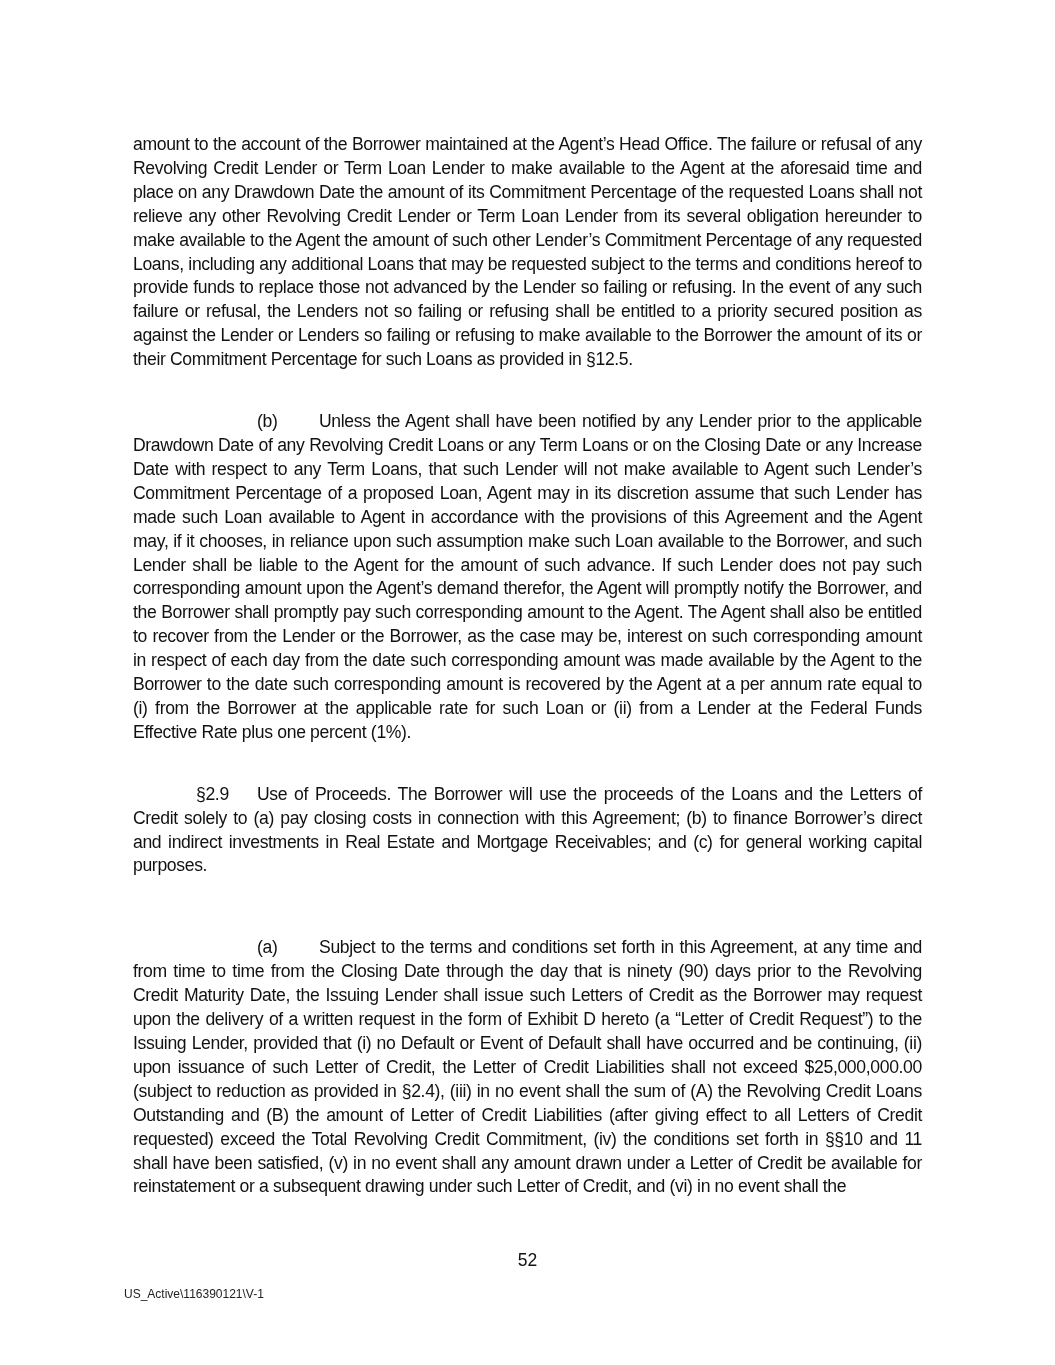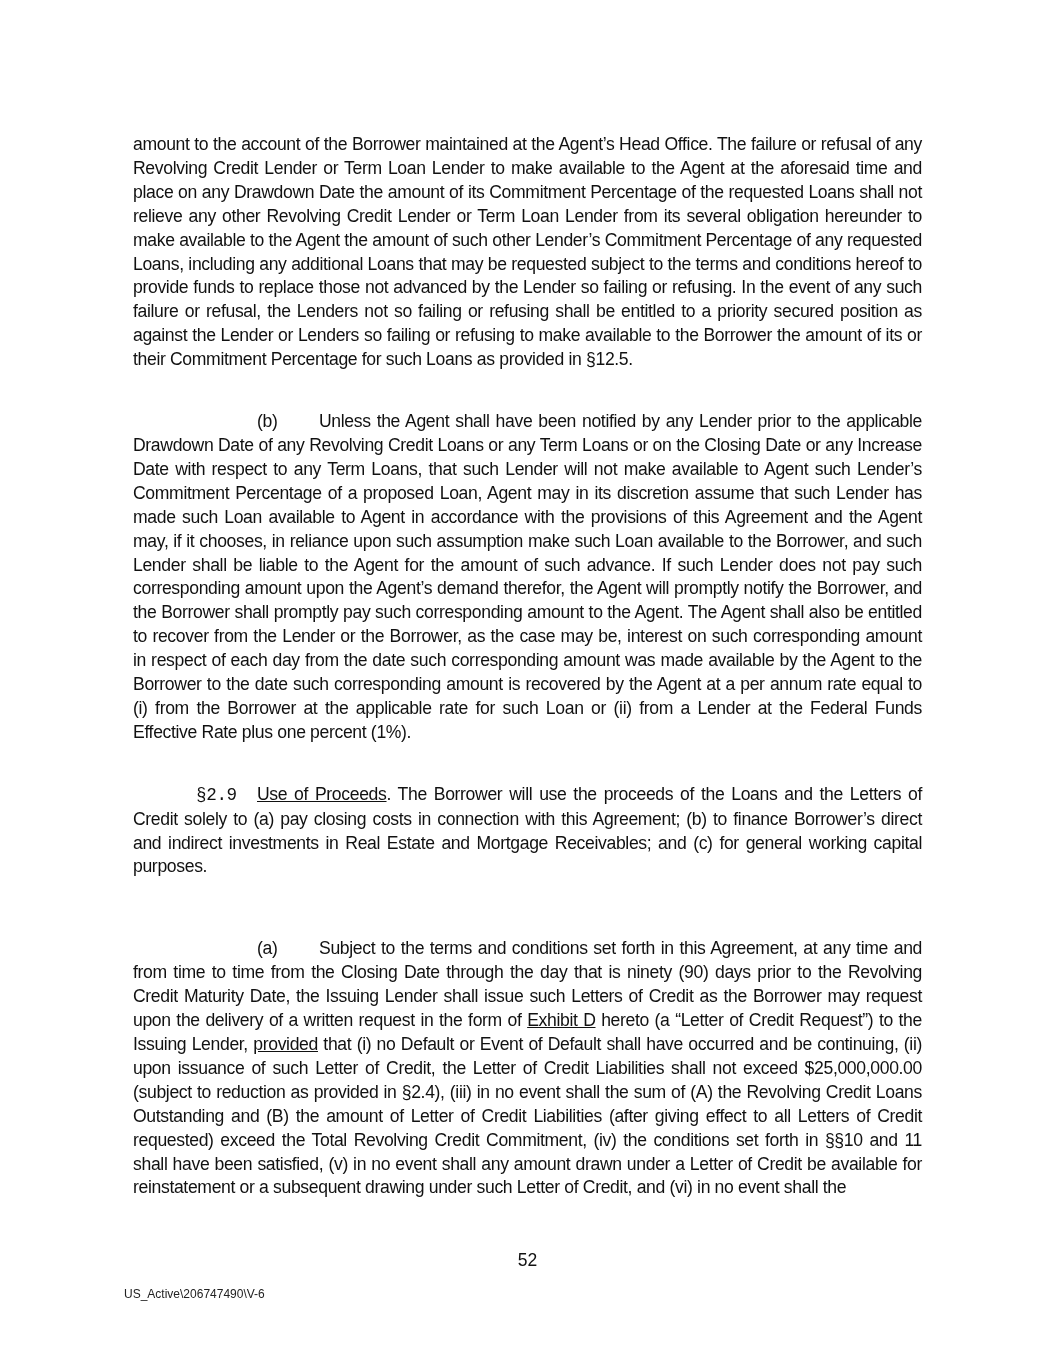--- a/index.html
+++ b/index.html
@@ -26,22 +26,22 @@
       line-height: 23.9px;
       text-align: justify;
       margin: 9px;
       font-stretch: condensed;
       letter-spacing: -0.35px;
     }
     .gap { height: 20px; }
     .indent-sub { display: inline-block; width: 124px; }
     .indent-sec { display: inline-block; width: 63px; }
     .label-b { display: inline-block; width: 62px; }
-    .label-sec { display: inline-block; width: 61px; font-family: Liberation Mono, monospace; }
-    .u { text-decoration: underline; }
+    .label-sec { display: inline-block; width: 61px; }
+    .u { }
     .page-number {
       position: absolute;
       left: 0;
       width: 1055px;
       top: 1249px;
       text-align: center;
       font-size: 17.5px;
       line-height: 22px;
     }
     .doc-id {
@@ -73,13 +73,13 @@
   <div class="gap"></div>
 
 
   <div class="gap"></div>
 
   <p class="para"><span class="indent-sub"></span><span class="label-b">(a)</span><span>Subject to the terms and conditions set forth in this Agreement, at any time and from time to time from the Closing Date through the day that is ninety (90) days prior to the Revolving Credit Maturity Date, the Issuing Lender shall issue such Letters of Credit as the Borrower may request upon the delivery of a written request in the form of </span><span class="u">Exhibit&nbsp;D</span><span> hereto (a “Letter of Credit Request”) to the Issuing Lender, </span><span class="u">provided</span><span> that (i) no Default or Event of Default shall have occurred and be continuing, (ii) upon issuance of such Letter of Credit, the Letter of Credit Liabilities shall not exceed $25,000,000.00 (subject to reduction as provided in §2.4), (iii) in no event shall the sum of (A) the Revolving Credit Loans Outstanding and (B) the amount of Letter of Credit Liabilities (after giving effect to all Letters of Credit requested) exceed the Total Revolving Credit Commitment, (iv)&nbsp;the conditions set forth in §§10 and 11 shall have been satisfied, (v)&nbsp;in no event shall any amount drawn under a Letter of Credit be available for reinstatement or a subsequent drawing under such Letter of Credit, and (vi) in no event shall the</span></p>
 
 </div>
 
 <div class="page-number">52</div>
-<div class="doc-id">US_Active\206747490\V-6</div>
+<div class="doc-id">US_Active\116390121\V-1</div>
 
 </body></html>

